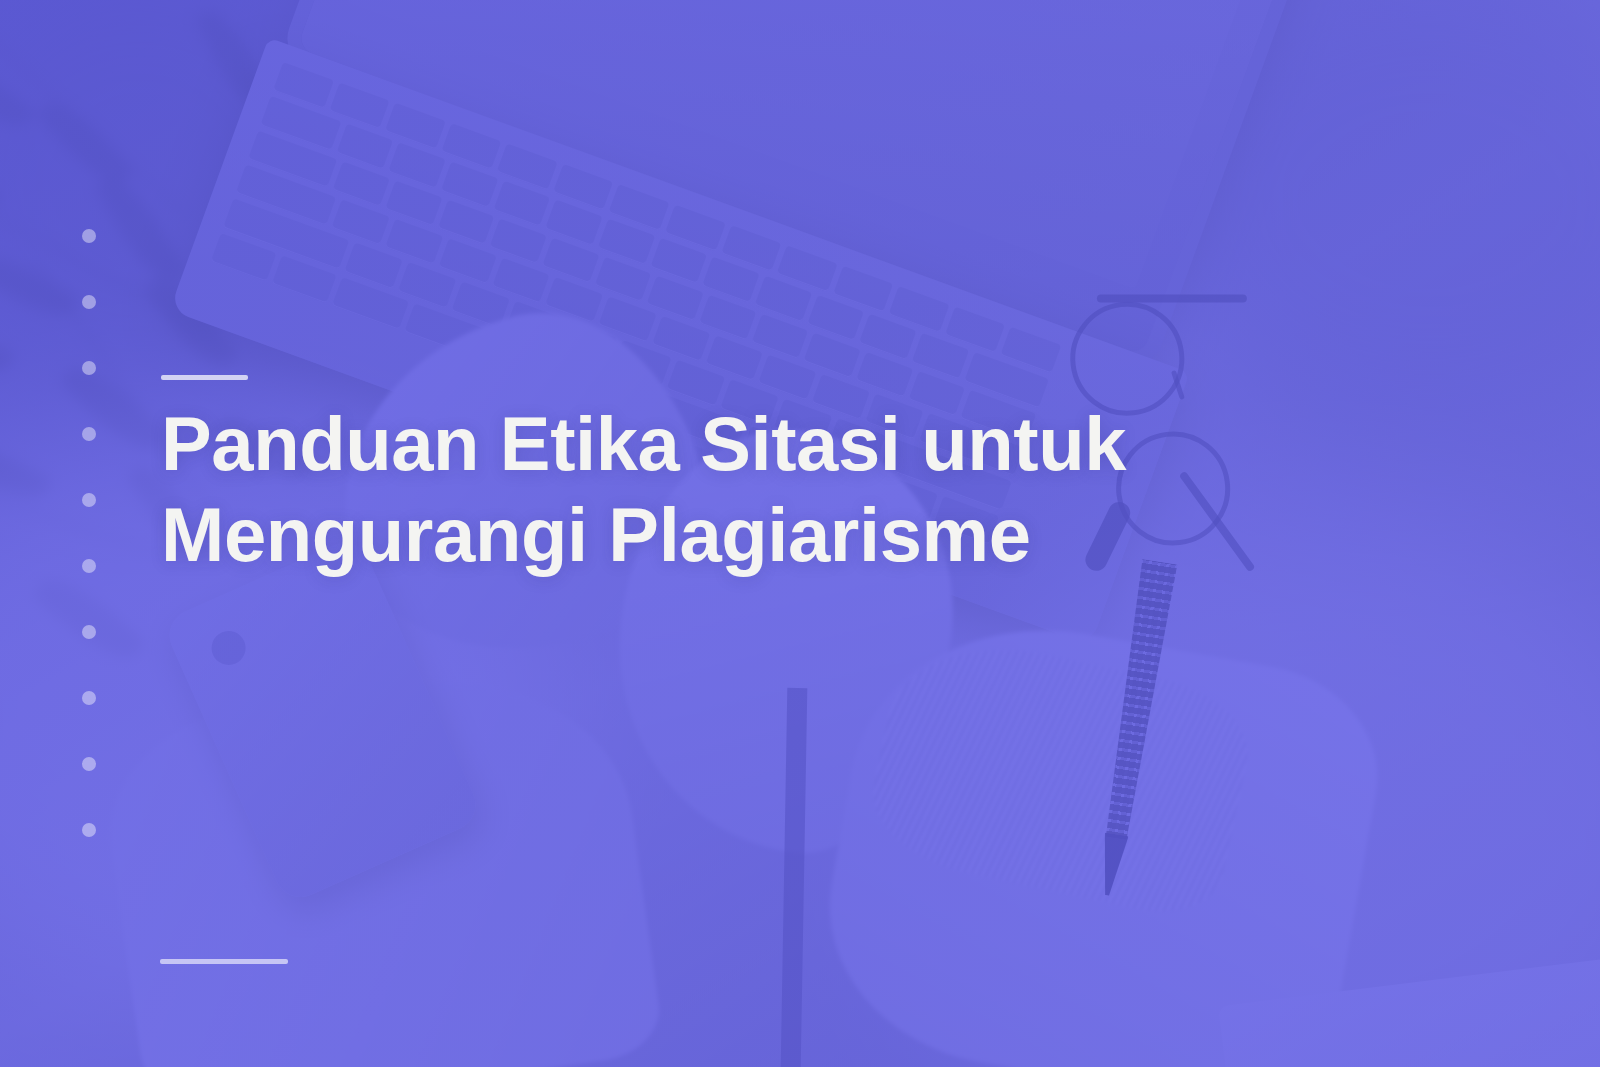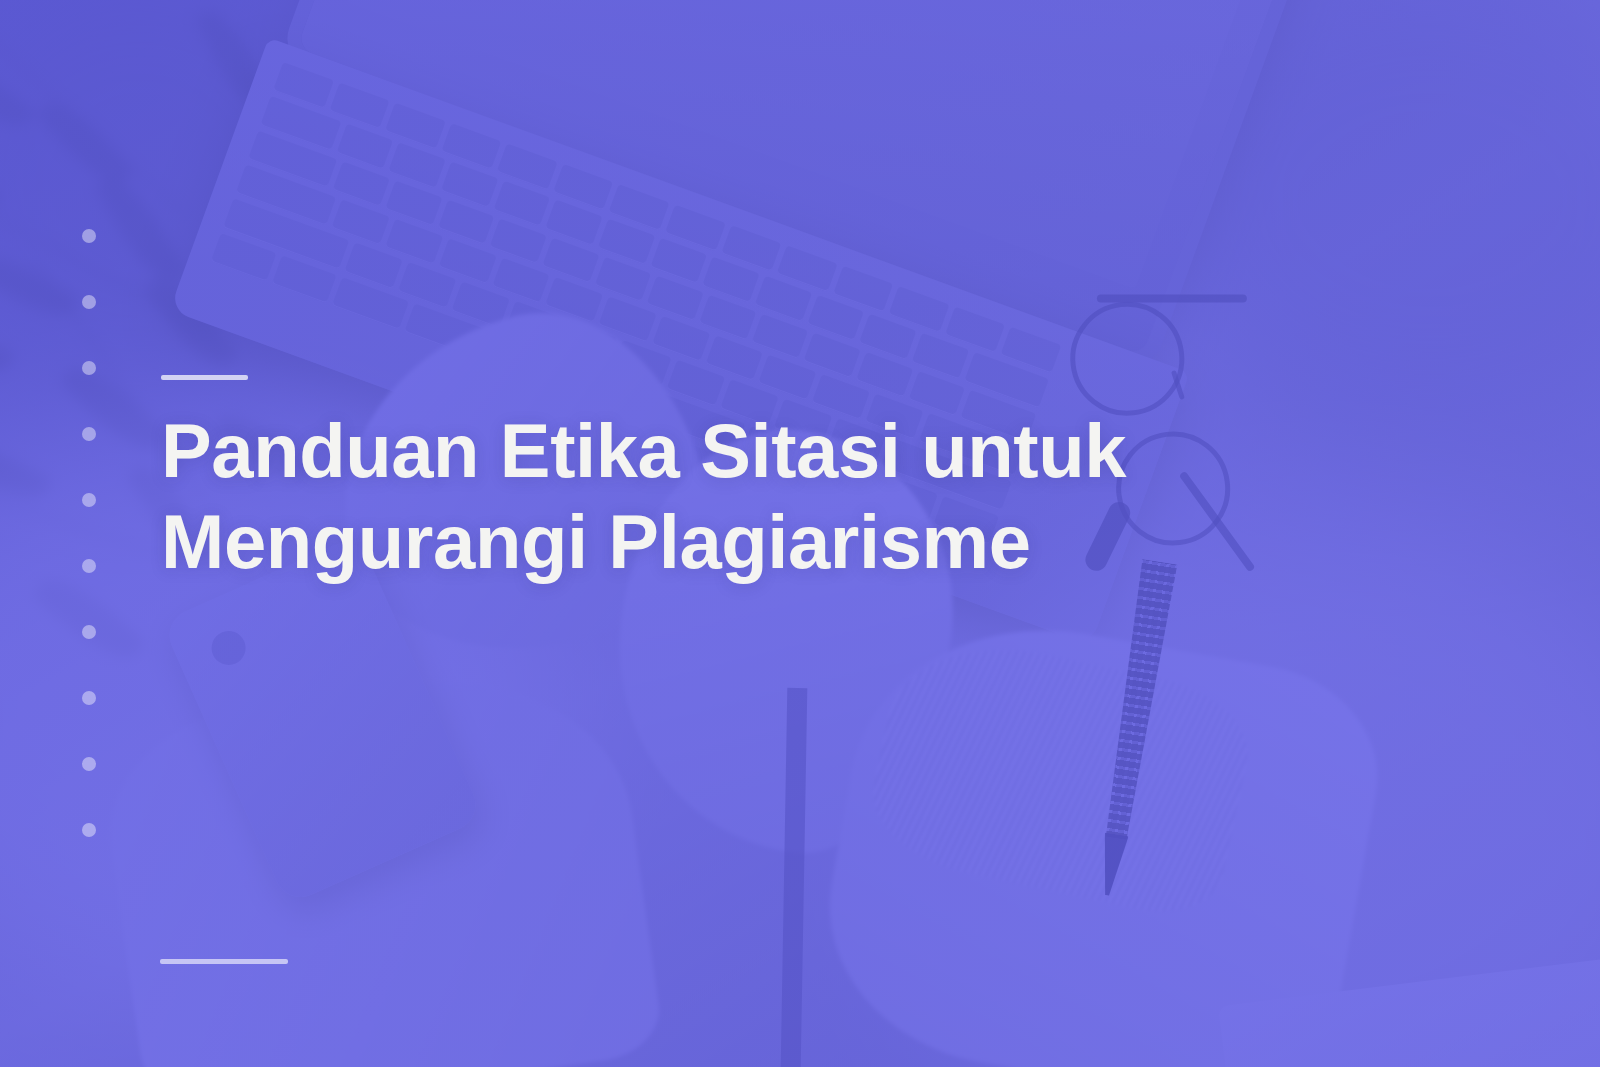--- a/index.html
+++ b/index.html
@@ -294,21 +294,21 @@
     top: 375px;
     width: 1140px;
   }
   .rule-top {
     width: 87px;
     height: 5px;
     background: rgba(255,255,255,.72);
     border-radius: 2px;
   }
   .title {
-    margin: 25px 0 0 0;
+    margin: 18px 0 0 0;
     font-size: 76px;
     line-height: 91px;
     font-weight: 700;
     letter-spacing: -0.4px;
     color: #f4f4f2;
     text-shadow: 0 2px 16px rgba(40,38,110,.18);
     white-space: pre-line;
   }
 
   .rule-bottom {

